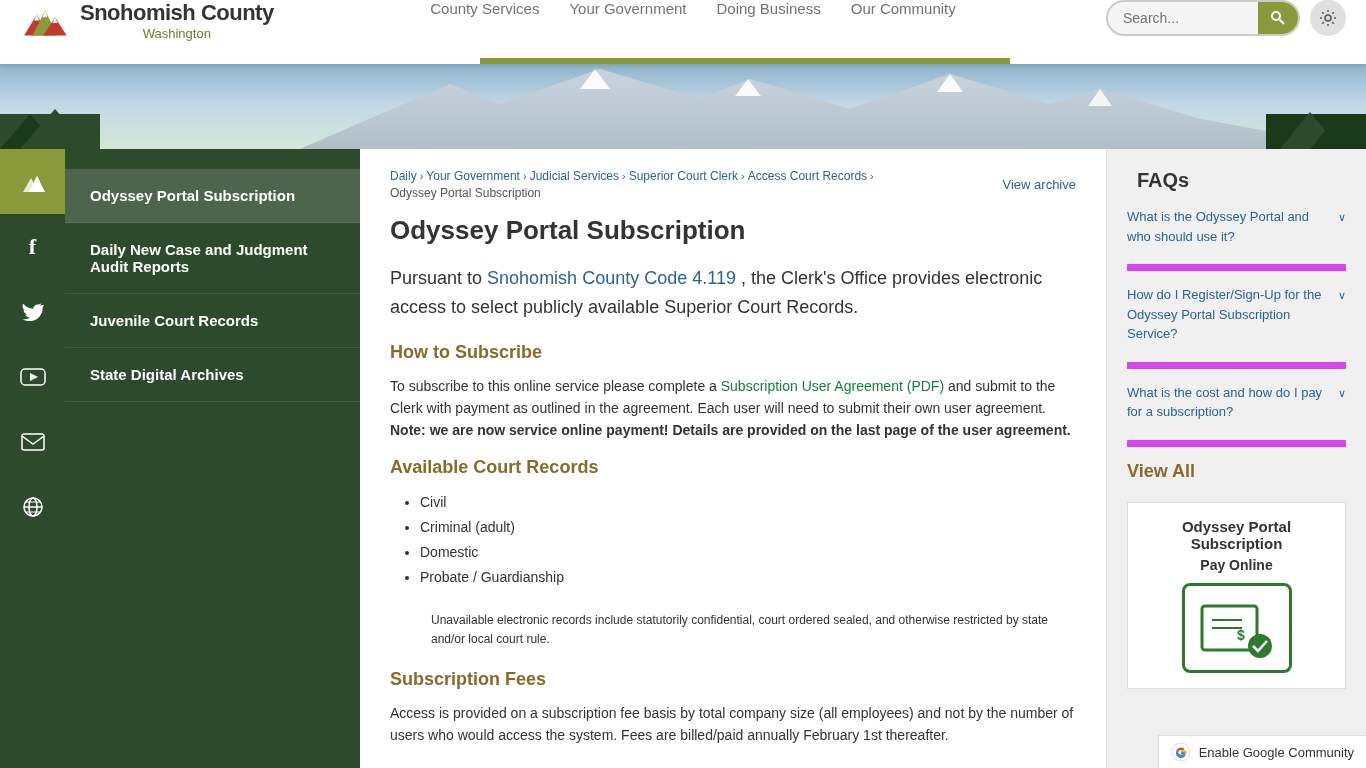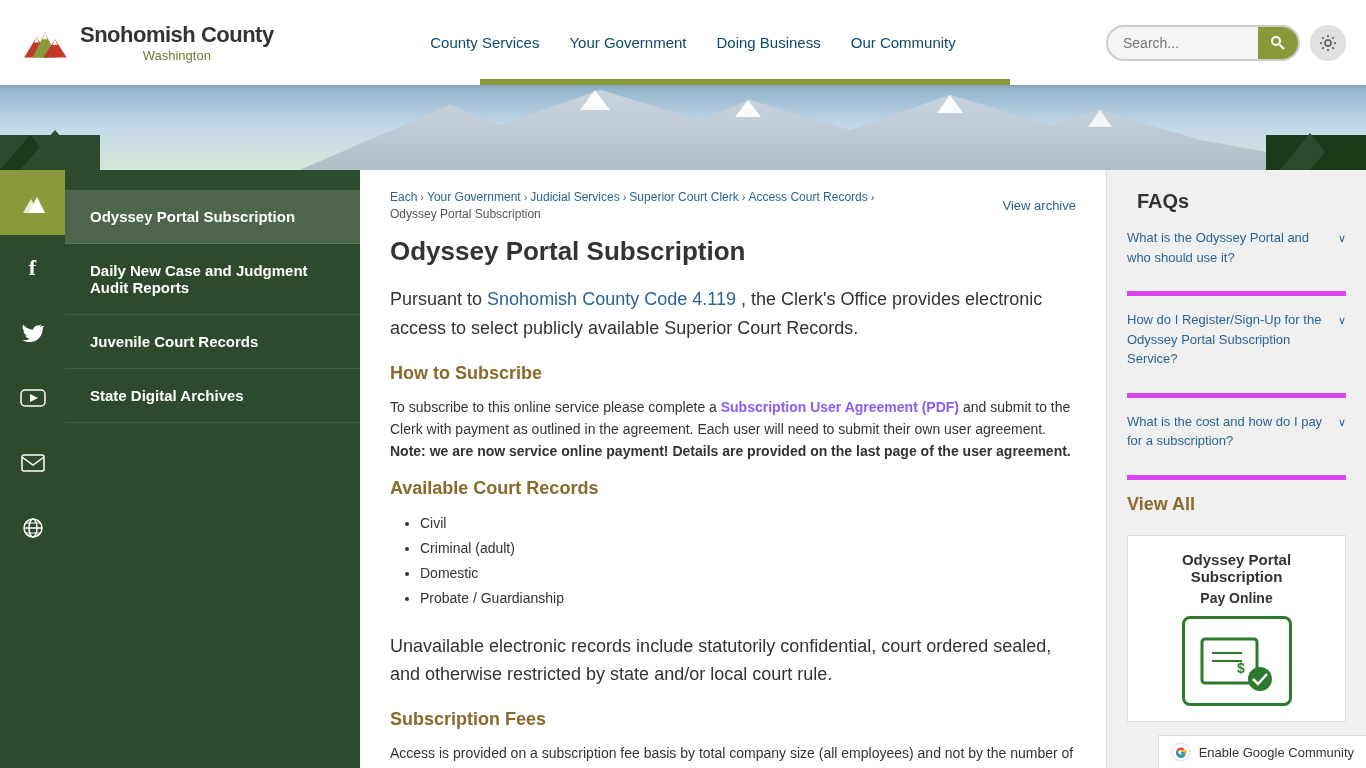--- a/index.html
+++ b/index.html
@@ -2,23 +2,23 @@
 <html><head>
   <meta charset="utf-8">
   <style>
     * { margin: 0; padding: 0; box-sizing: border-box; }
     body { font-family: Arial, sans-serif; font-size: 14px; color: #333; background: #f0f0f0; width: 1366px; min-height: 768px; overflow-x: hidden; }
 
     
     #header {
       background: #fff;
       display: flex;
-      align-items: center;
+      align-items: flex-start;
       padding: 0 20px;
-      height: 85px;
+      height: 64px;
       position: relative;
       z-index: 10;
       box-shadow: 0 2px 4px rgba(0,0,0,0.1);
     }
     #logo-area {
       display: flex;
       align-items: center;
       gap: 10px;
       min-width: 260px;
     }
@@ -43,21 +43,21 @@
     }
     #main-nav {
       display: flex;
       align-items: center;
       gap: 30px;
       flex: 1;
       justify-content: center;
     }
     .nav-item {
       font-size: 15px;
-      color: #0c4a6e;
+      color: #737373;
       cursor: pointer;
       white-space: nowrap;
     }
     #search-area {
       display: flex;
       align-items: center;
       gap: 10px;
     }
     #search-box {
       display: flex;
@@ -209,53 +209,54 @@
       font-weight: bold;
       color: #8a6a2a;
       margin-bottom: 12px;
     }
     .section-para {
       font-size: 14px;
       color: #333;
       line-height: 1.6;
       margin-bottom: 15px;
     }
-    .section-link { color: #8b5cf6; text-decoration: none; font-weight: bold; }
+    .section-link { color: #15803d; text-decoration: none; }
     .bold-note { font-weight: bold; }
     .court-records-list {
       margin: 10px 0 20px 30px;
       font-size: 14px;
       line-height: 1.8;
       color: #333;
     }
     .unavail-para {
-      font-size: 18px;
+      font-size: 12px;
       color: #333;
       line-height: 1.6;
       margin-bottom: 20px;
+      margin-left: 41px;
     }
 
     
     #right-sidebar {
       width: 260px;
       background: #f0f0f0;
       padding: 20px;
       border-left: 1px solid #ddd;
     }
     #faqs-title {
       font-size: 20px;
       font-weight: bold;
       color: #333;
       margin-bottom: 15px;
       margin-left: 10px;
     }
     .faq-item {
       margin-bottom: 14px;
-      border-bottom: 5px solid #d946ef;
-      padding-bottom: 24px;
+      border-bottom: 7px solid #d946ef;
+      padding-bottom: 18px;
     }
     .faq-question {
       color: #2a6496;
       font-size: 13px;
       line-height: 1.5;
       text-decoration: none;
       display: flex;
       align-items: flex-start;
       gap: 5px;
     }
@@ -454,21 +455,21 @@
     <div class="nav-sidebar-item active">Odyssey Portal Subscription</div>
     <div class="nav-sidebar-item">Daily New Case and Judgment Audit Reports</div>
     <div class="nav-sidebar-item">Juvenile Court Records</div>
     <div class="nav-sidebar-item">State Digital Archives</div>
   </div>
 
   <div id="main-content">
 
     <div id="breadcrumb">
       <div id="breadcrumb-links">
-        <a href="#" class="bc-link">Each</a>
+        <a href="#" class="bc-link">Daily</a>
         <span class="bc-sep">›</span>
         <a href="#" class="bc-link">Your Government</a>
         <span class="bc-sep">›</span>
         <a href="#" class="bc-link">Judicial Services</a>
         <span class="bc-sep">›</span>
         <a href="#" class="bc-link">Superior Court Clerk</a>
         <span class="bc-sep">›</span>
         <a href="#" class="bc-link">Access Court Records</a>
         <span class="bc-sep">›</span>
         <span class="bc-current">Odyssey Portal Subscription</span>

